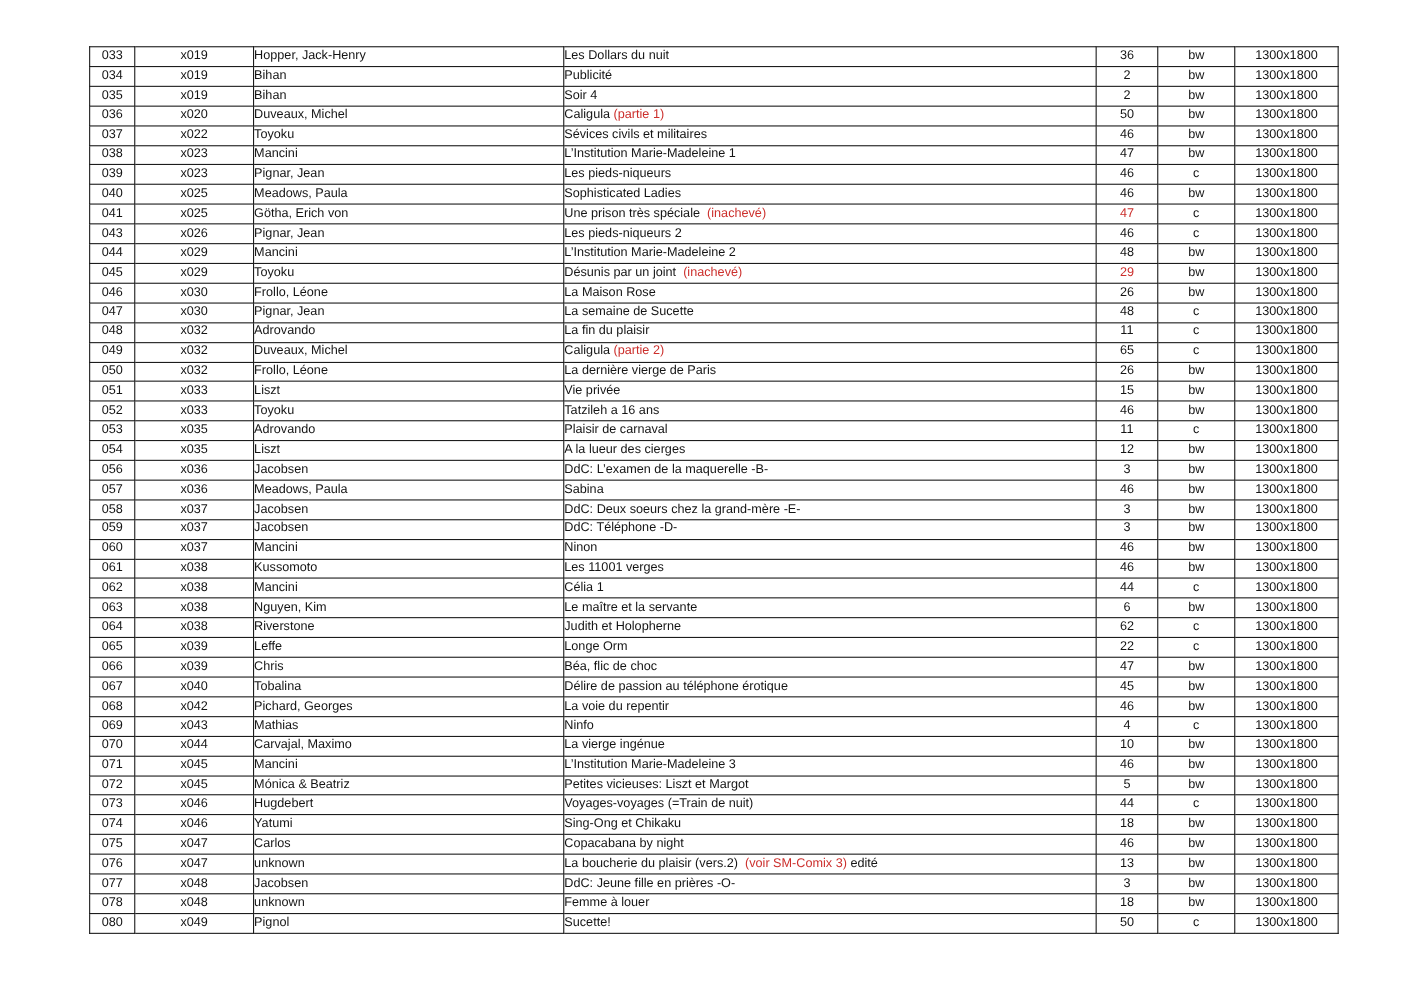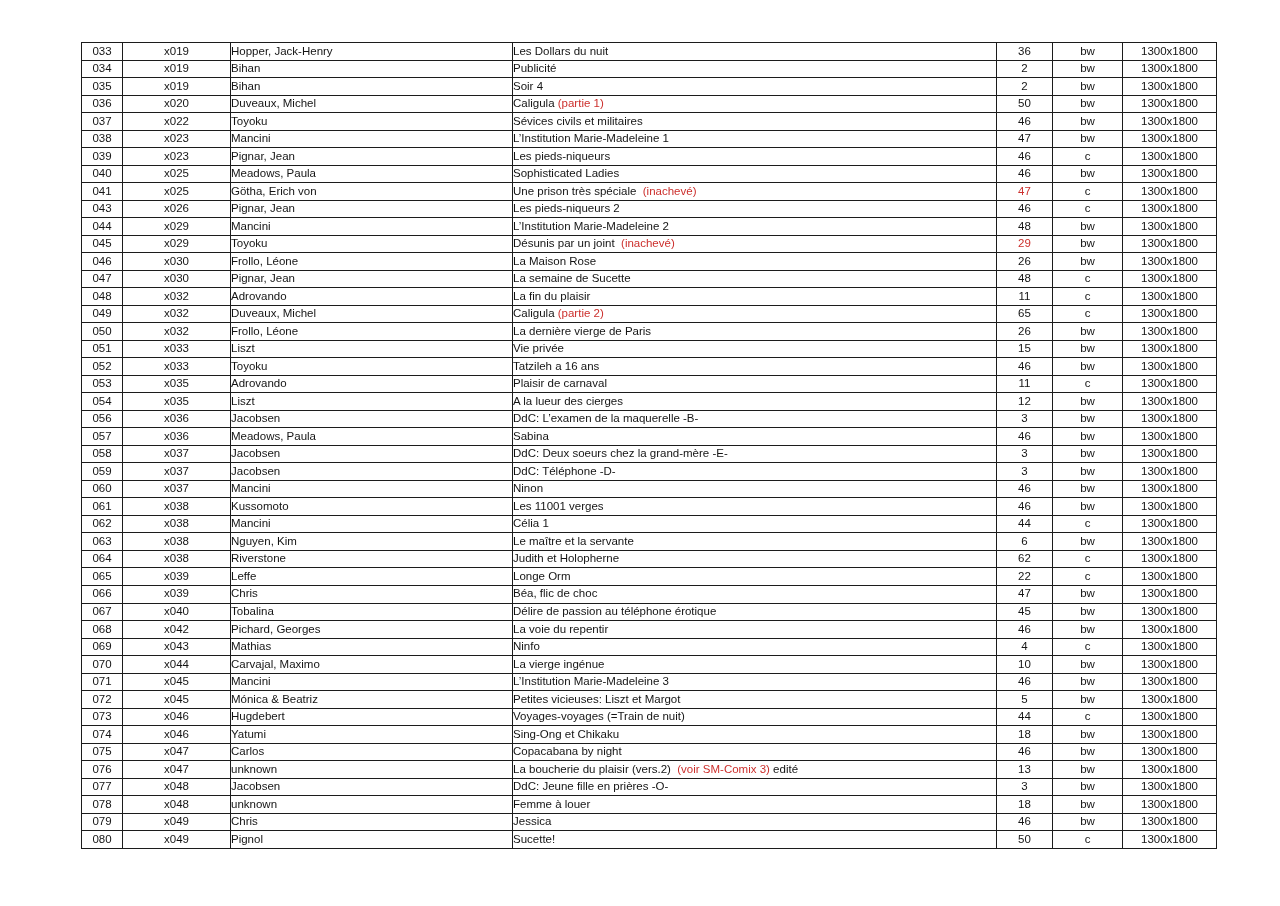--- a/index.html
+++ b/index.html
@@ -498,29 +498,20 @@
   <tr>
     <td class="c-id">078</td>
     <td class="c-code">x048</td>
     <td class="c-author">unknown</td>
     <td class="c-title"><span class="t-main">Femme à louer</span><span class="t-note"></span><span class="t-suffix"></span></td>
     <td class="c-pages">18</td>
     <td class="c-mode">bw</td>
     <td class="c-size">1300x1800</td>
   </tr>
 
-  <tr>
-    <td class="c-id">079</td>
-    <td class="c-code">x049</td>
-    <td class="c-author">Chris</td>
-    <td class="c-title"><span class="t-main">Jessica</span><span class="t-note"></span><span class="t-suffix"></span></td>
-    <td class="c-pages">46</td>
-    <td class="c-mode">bw</td>
-    <td class="c-size">1300x1800</td>
-  </tr>
 
   <tr>
     <td class="c-id">080</td>
     <td class="c-code">x049</td>
     <td class="c-author">Pignol</td>
     <td class="c-title"><span class="t-main">Sucette!</span><span class="t-note"></span><span class="t-suffix"></span></td>
     <td class="c-pages">50</td>
     <td class="c-mode">c</td>
     <td class="c-size">1300x1800</td>
   </tr>

